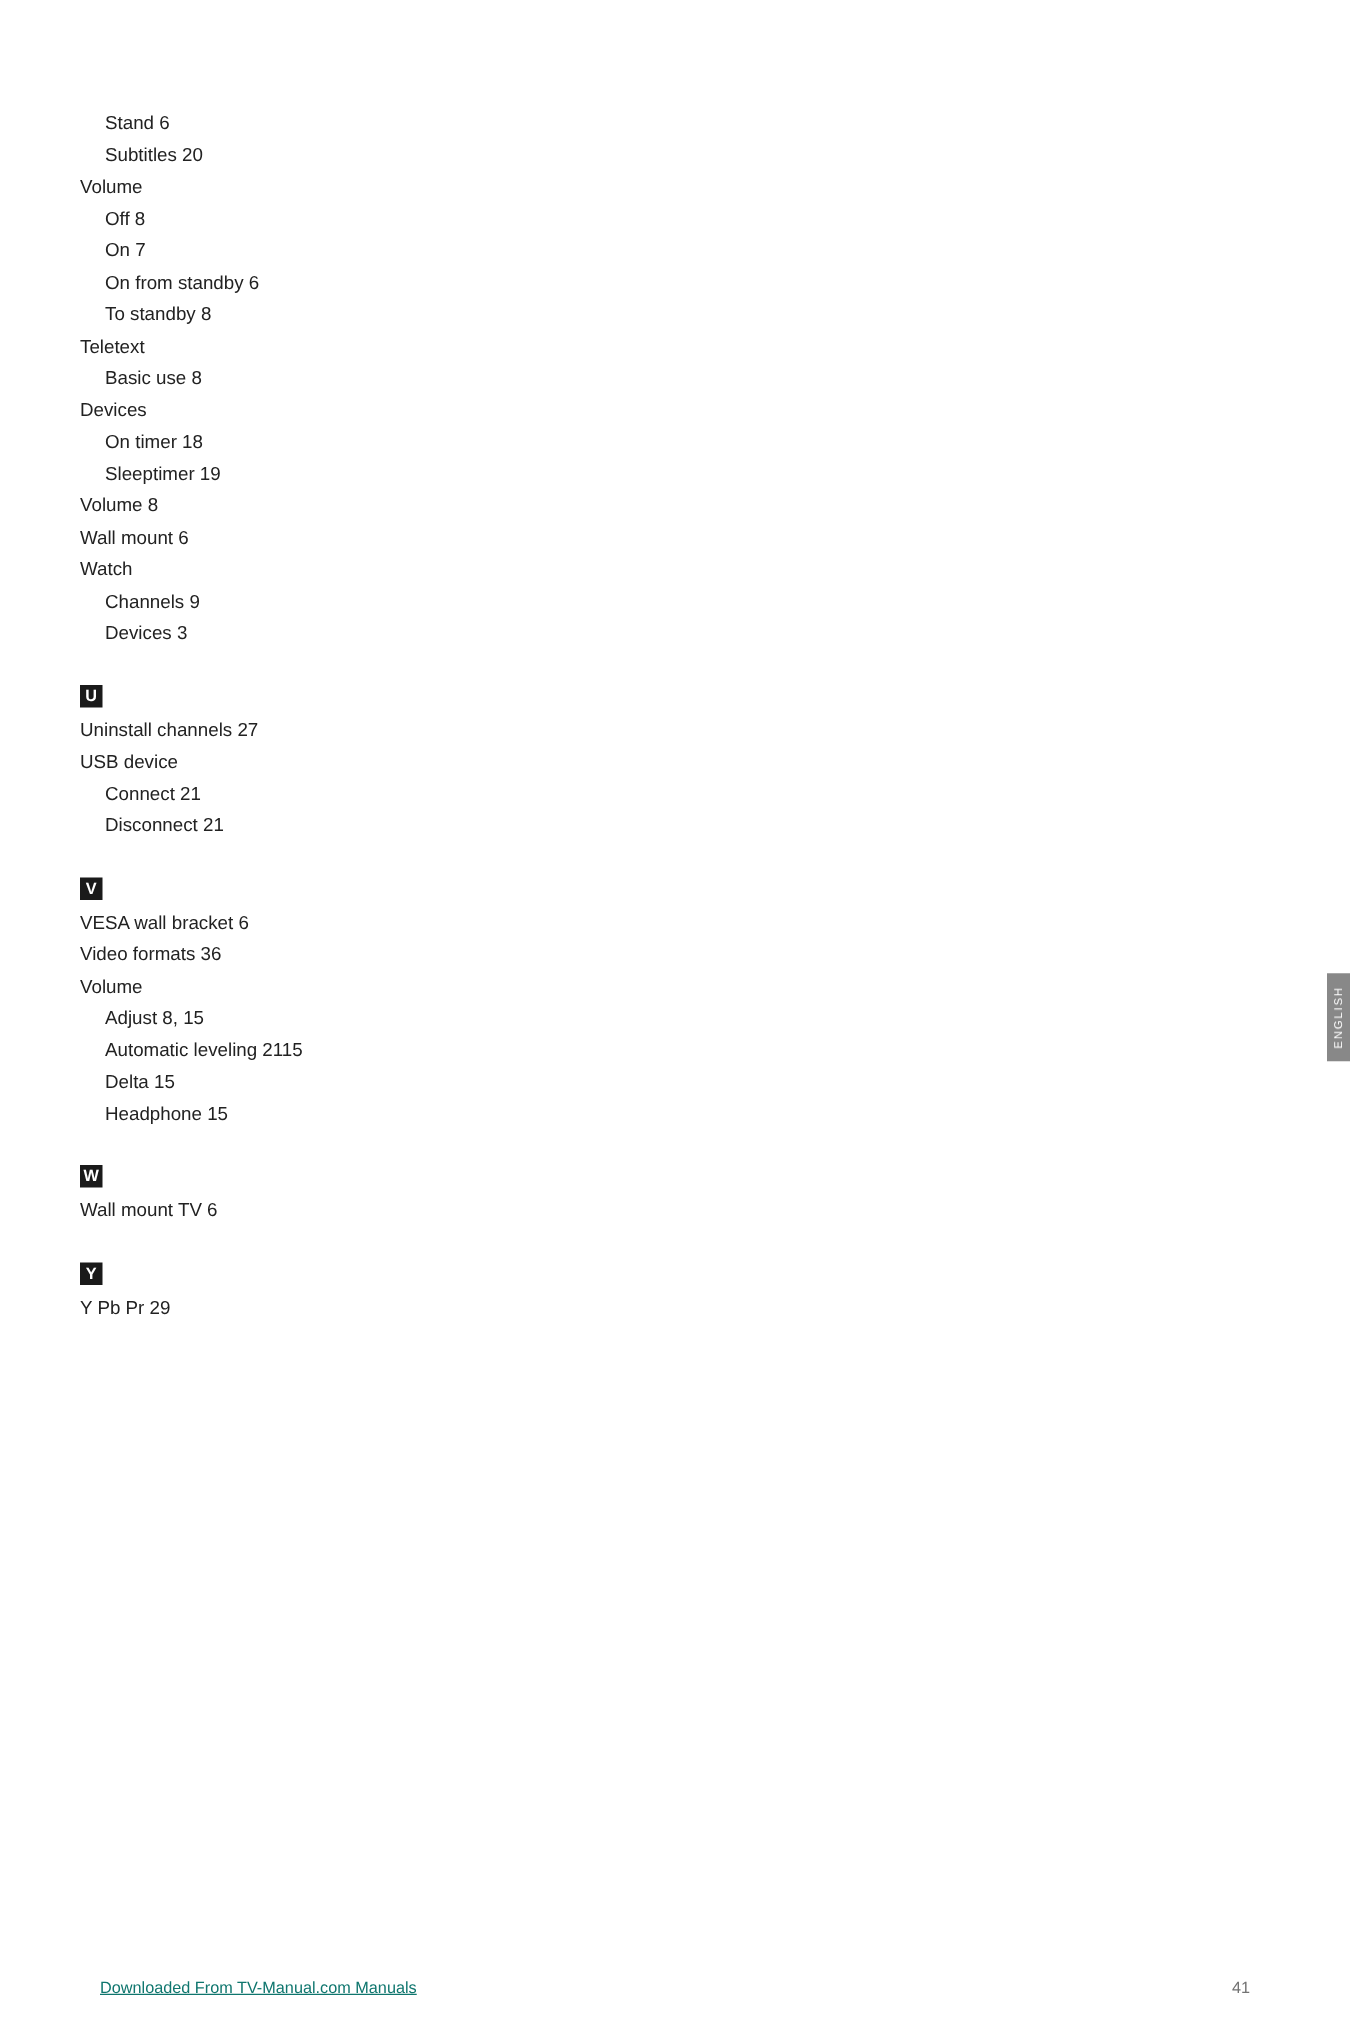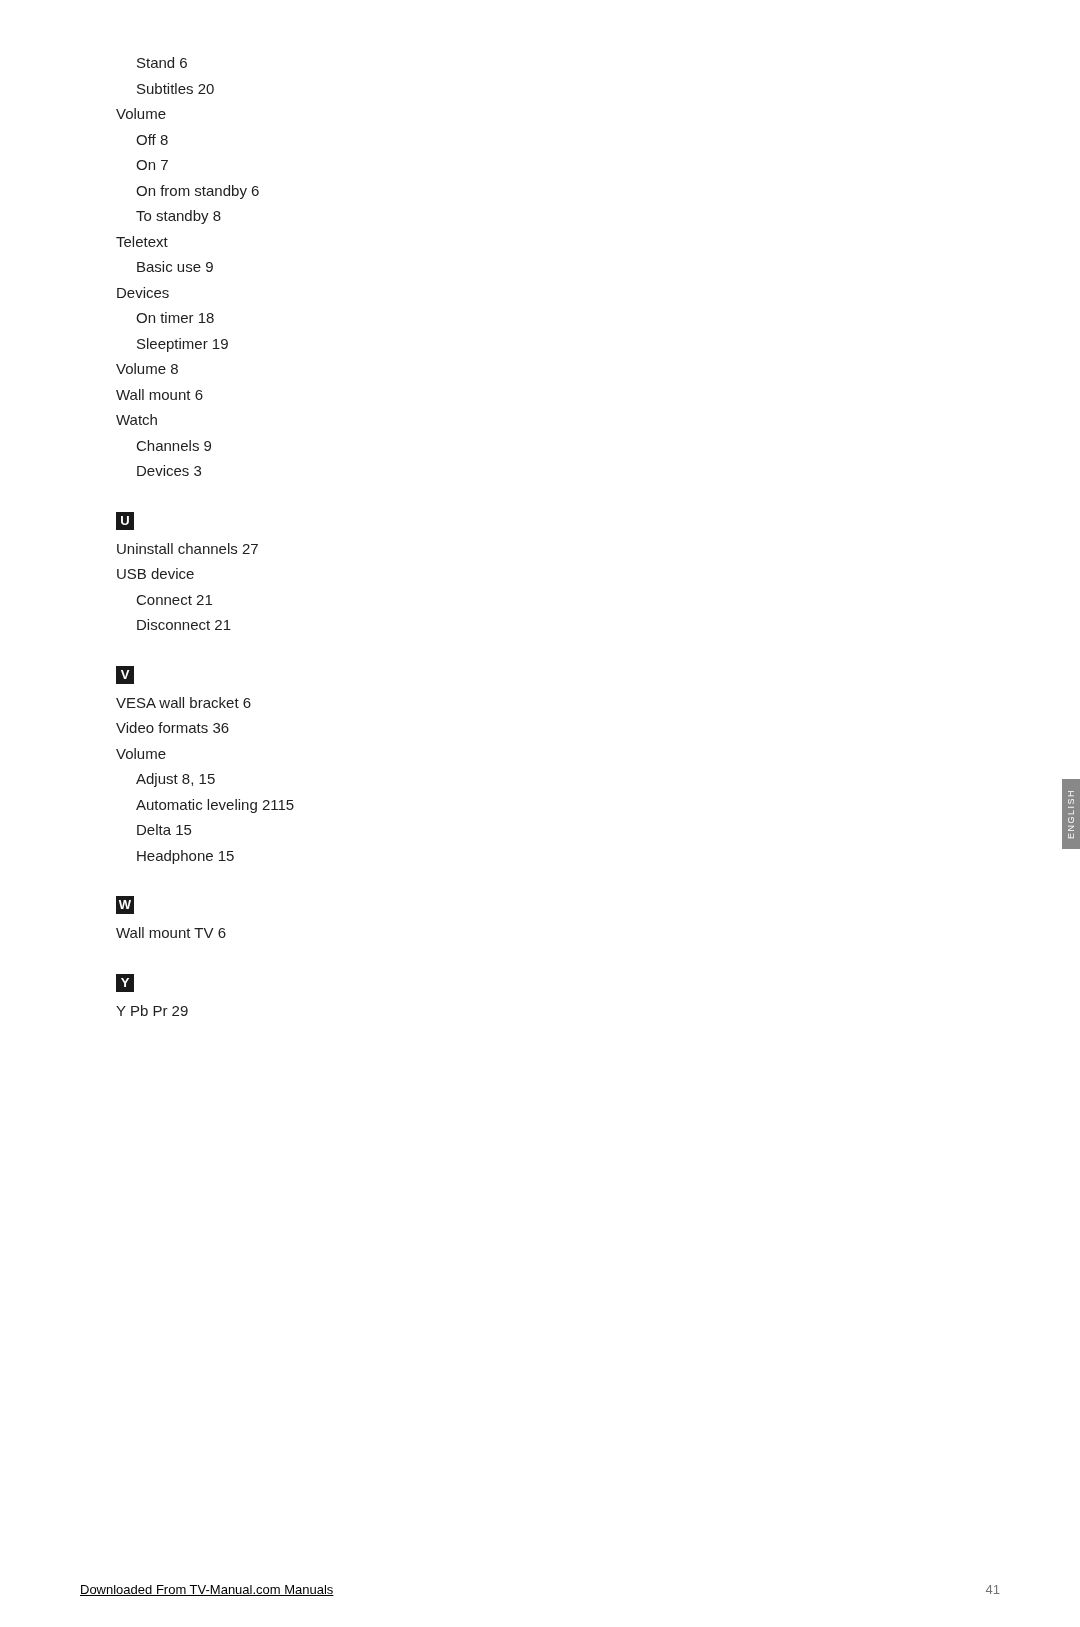--- a/index.html
+++ b/index.html
@@ -12,22 +12,23 @@
       width: 1080px;
       min-height: 1627px;
       background: #ffffff;
       font-family: Arial, Helvetica, sans-serif;
       font-size: 15px;
       color: #222222;
       position: relative;
     }
 
     .page-content {
-      padding: 40px 80px 80px 116px;
+      padding: 40px 80px 80px 64px;
       max-width: 1000px;
+      margin-top: 36px;
     }
 
     .index-entry {
       line-height: 1.7;
     }
 
     .index-entry.level1 {
       margin-left: 0px;
     }
 
@@ -76,42 +77,42 @@
       left: 0;
       right: 0;
       display: flex;
       justify-content: space-between;
       align-items: center;
       padding: 0 80px;
       font-size: 13px;
     }
 
     .footer-link {
-      color: #000000;
+      color: #0f766e;
       text-decoration: underline;
     }
 
     .footer-page {
       color: #737373;
     }
   </style>
 </head>
 <body>
 
 <div class="page-content">
 <div class="section-block">
       <div class="index-entry level2">Stand  6</div>
       <div class="index-entry level2">Subtitles  20</div>
       <div class="index-entry level1">Volume</div>
       <div class="index-entry level2">Off  8</div>
       <div class="index-entry level2">On  7</div>
       <div class="index-entry level2">On from standby  6</div>
       <div class="index-entry level2">To standby  8</div>
       <div class="index-entry level1">Teletext</div>
-      <div class="index-entry level2">Basic use  9</div>
+      <div class="index-entry level2">Basic use  8</div>
       <div class="index-entry level1">Devices</div>
       <div class="index-entry level2">On timer  18</div>
       <div class="index-entry level2">Sleeptimer  19</div>
       <div class="index-entry level1">Volume  8</div>
       <div class="index-entry level1">Wall mount  6</div>
       <div class="index-entry level1">Watch</div>
       <div class="index-entry level2">Channels  9</div>
       <div class="index-entry level2">Devices  3</div>
     </div>
     <div class="section-block"><div class="section-letter">U</div><div class="index-entry level1">Uninstall channels  27</div><div class="index-entry level1">USB device</div><div class="index-entry level2">Connect  21</div><div class="index-entry level2">Disconnect  21</div></div>

